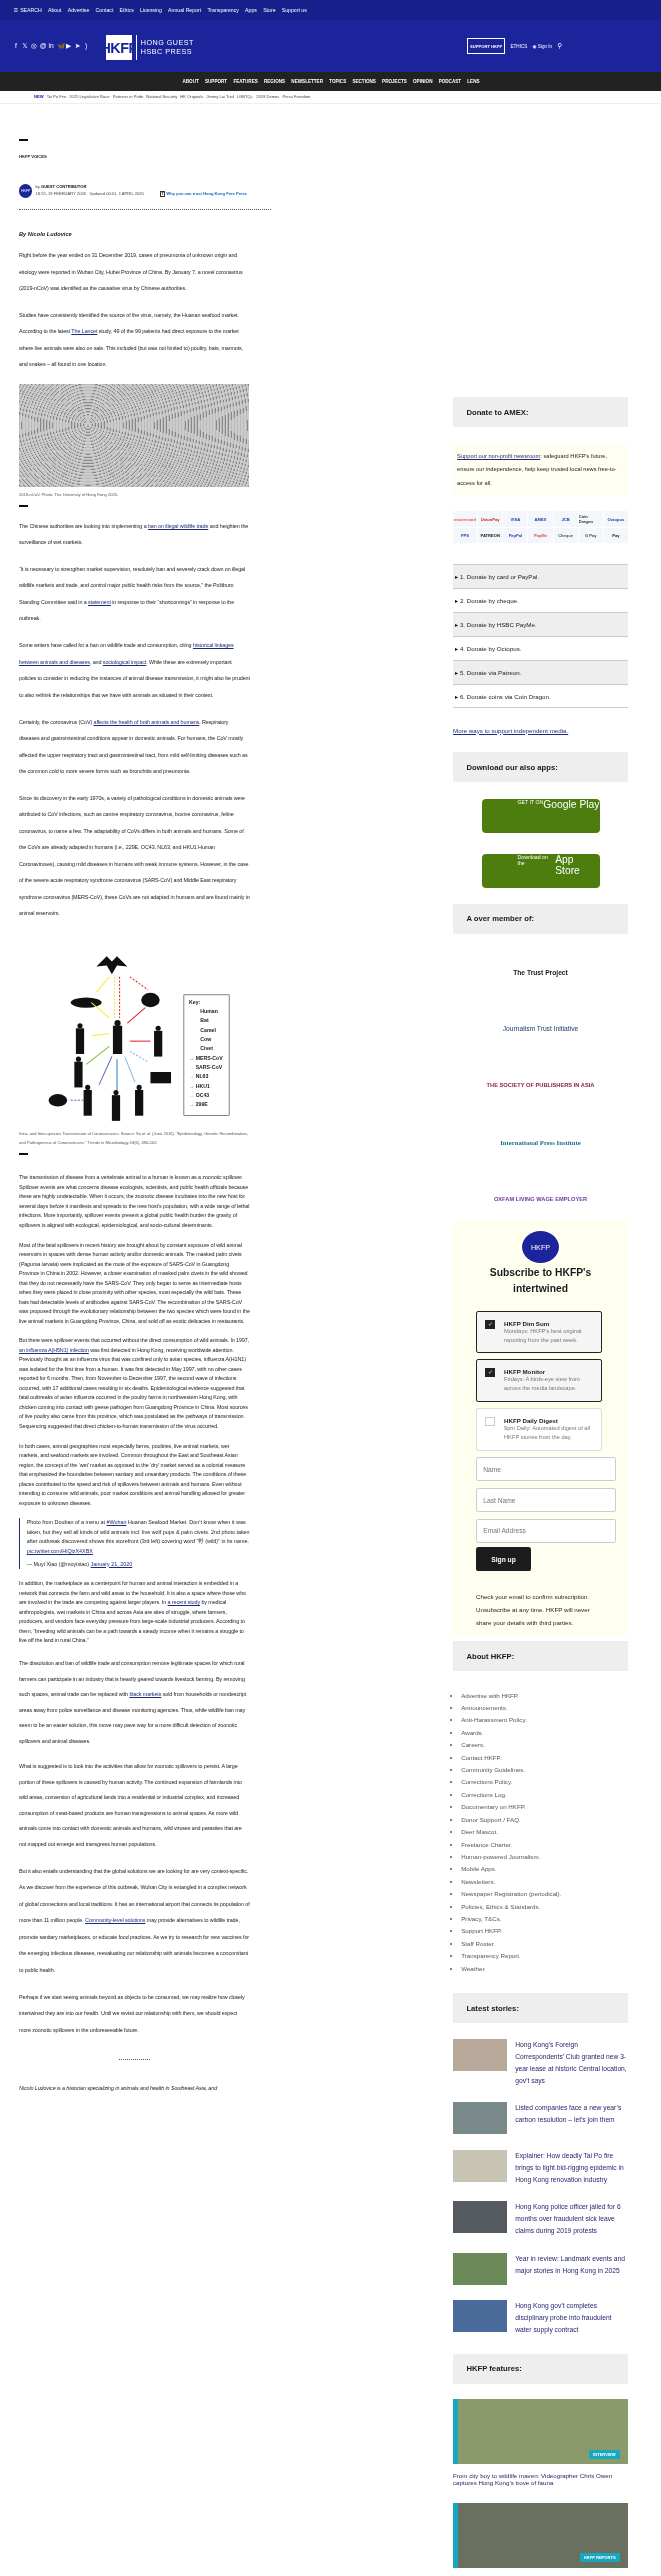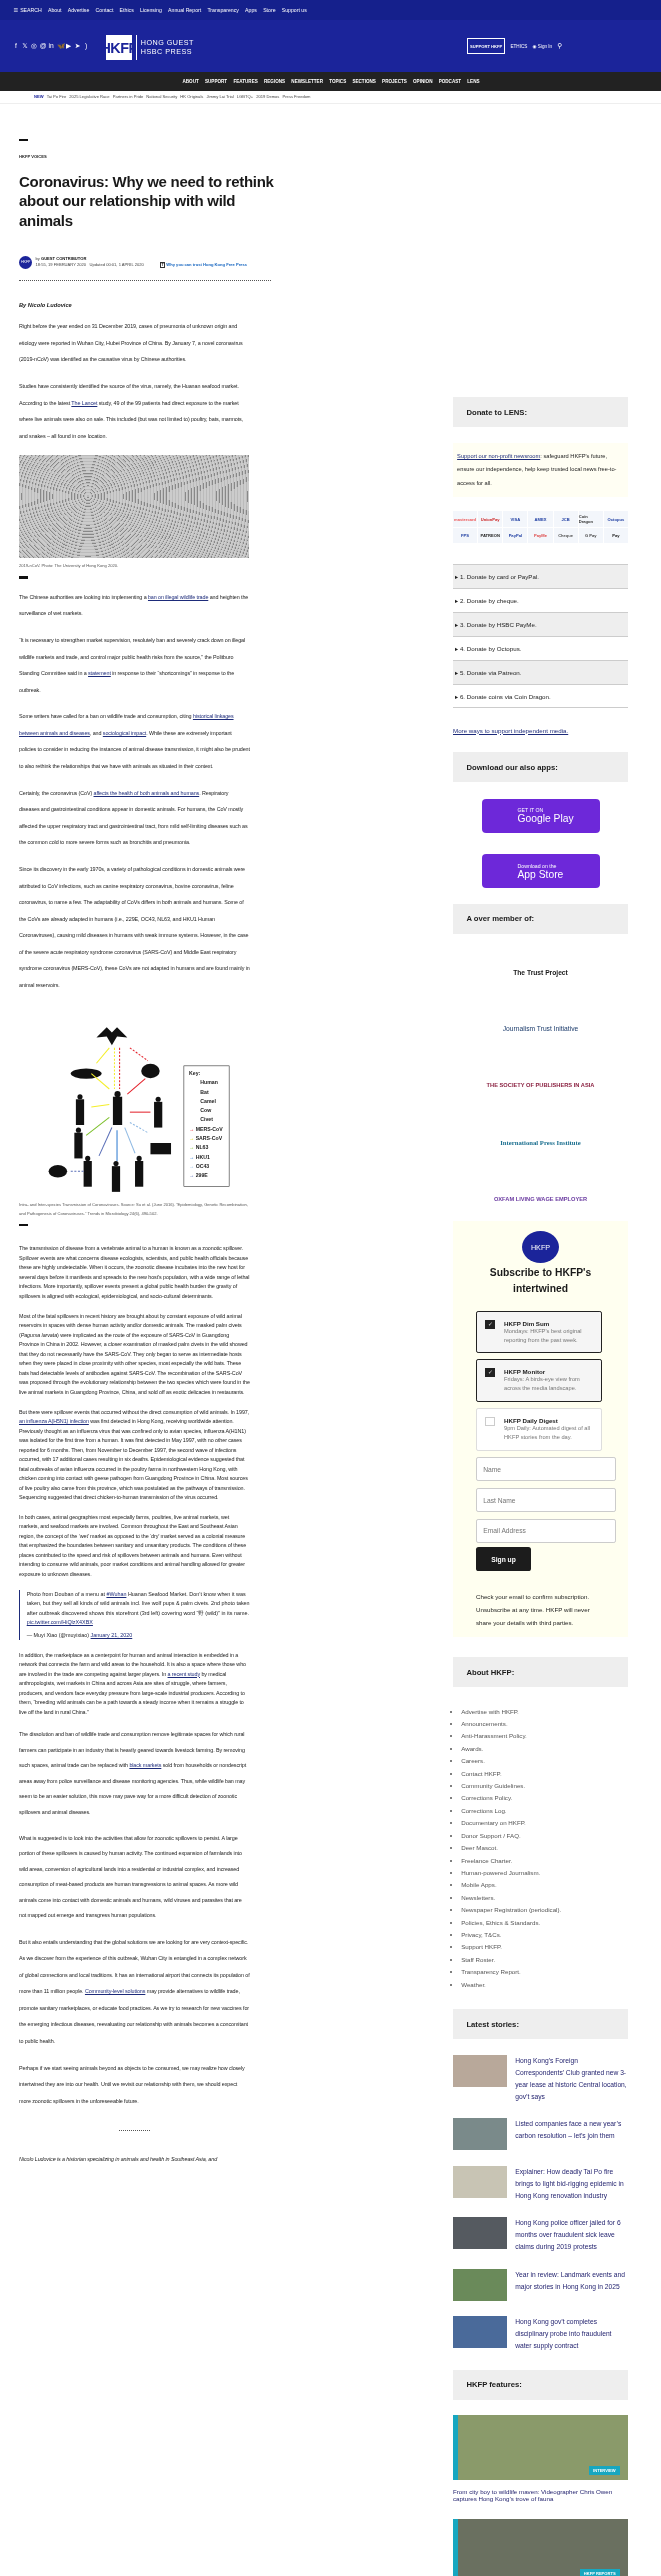--- a/index.html
+++ b/index.html
@@ -42,21 +42,21 @@
 .fig2{width:230px;height:180px;margin-top:24px;position:relative;background:#fff}
 .blockq{border-left:1px solid #1d2b7a;padding-left:6.7px;margin-top:10.3px;font-size:5.4px;line-height:9.5px;color:#222}
 .side{position:absolute;left:453px;width:175px}
 .shead{background:#eee;height:30px;display:flex;align-items:center;padding-left:13.4px;font-size:7.7px;font-weight:bold}
 .support-box{background:#fffef3;padding:7.2px 4.1px;font-size:5.7px;line-height:13.4px;margin-top:15.5px}
 .paygrid{display:grid;grid-template-columns:repeat(7,1fr);gap:1px;margin-top:14.4px}
 .paygrid span{height:15.5px;background:#f3f6fb;font-size:4.1px;font-weight:bold;display:flex;align-items:center;justify-content:center;color:#1a3aa0}
 .acc{border-top:0.5px solid #ccc;height:24px;display:flex;align-items:center;padding-left:2.1px;font-size:6.2px;color:#222}
 .acc.g{background:#eee}
 .more{font-size:6.2px;margin-top:18.5px;display:block}
-.appbtn{width:118px;height:34px;background:#6d28d9;border-radius:4.1px;margin:0 auto;color:#fff;display:flex;flex-direction:column;justify-content:center;padding-left:36px}
+.appbtn{width:118px;height:34px;background:#4d7c0f;border-radius:4.1px;margin:0 auto;color:#fff;display:flex;flex-direction:row;justify-content:center;padding-left:36px}
 .appbtn small{font-size:5.2px}
 .appbtn b{font-size:10.3px;font-weight:normal}
 .member{height:36px;display:flex;align-items:center;justify-content:center;font-size:6.7px;font-weight:bold;margin-top:20.6px}
 .sub{background:#fffff0;padding:10.3px 23px 8.2px;margin-top:4.1px}
 .subav{width:37px;height:32px;border-radius:50%;background:#1b249a;color:#fff;font-size:7.2px;display:flex;align-items:center;justify-content:center;margin:0 auto}
 .subt{font-size:10.3px;font-weight:bold;text-align:center;line-height:15.5px;margin-top:2.1px}
 .nl{border:0.5px solid #222;border-radius:2.1px;background:#f5f5f5;padding:8.2px 8.2px 8.2px 27px;margin-top:5.7px;position:relative;width:126px}
 .nl.off{border-color:#ddd;background:#fff}
 .nl .cb{position:absolute;left:8.2px;top:8.2px;width:10.3px;height:8.8px;background:#222;color:#fff;font-size:5.7px;text-align:center;line-height:8.8px}
 .nl.off .cb{background:#fff;border:0.5px solid #ccc}
@@ -145,21 +145,20 @@
   <span>HK Originals</span>
   <span>Jimmy Lai Trial</span>
   <span>LGBTQ+</span>
   <span>2019 Demos</span>
   <span>Press Freedom</span>
 </div>
 
 <div class="article" style="top:139px">
   <div class="dash"></div>
   <div class="kicker">HKFP VOICES</div>
-  <h1>Coronavirus: Why we need to rethink about our relationship with wild animals</h1>
   <div class="byline">
     <div class="avatar">HKFP</div>
     <div class="bymeta">
       <div><span>by</span> <b>GUEST CONTRIBUTOR</b></div>
       <div><span>18:55, 19 FEBRUARY 2020</span>&nbsp;&nbsp; <span>Updated 00:01, 1 APRIL 2020</span></div>
     </div>
     <div class="trust">
         <i>T</i>
         <span>Why you can trust Hong Kong Free Press</span>
       </div>
@@ -250,21 +249,21 @@
   <p class="body tight"><span>In addition, the marketplace as a centerpoint for human and animal interaction is embedded in a network that connects the farm and wild areas to the household. It is also a space where those who are involved in the trade are competing against larger players. In </span><a>a recent study</a><span> by medical anthropologists, wet markets in China and across Asia are sites of struggle, where farmers, producers, and vendors face everyday pressure from large-scale industrial producers. According to them, “breeding wild animals can be a path towards a steady income when it remains a struggle to live off the land in rural China.”</span></p>
   <p class="body" style="line-height:15.5px"><span>The dissolution and ban of wildlife trade and consumption remove legitimate spaces for which rural farmers can participate in an industry that is heavily geared towards livestock farming. By removing such spaces, animal trade can be replaced with </span><a>black markets</a><span> sold from households or nondescript areas away from police surveillance and disease monitoring agencies. Thus, while wildlife ban may seem to be an easier solution, this move may pave way for a more difficult detection of zoonotic spillovers and animal diseases.</span></p>
   <p class="body" style="line-height:15.5px">What is suggested is to look into the activities that allow for zoonotic spillovers to persist. A large portion of these spillovers is caused by human activity. The continued expansion of farmlands into wild areas, conversion of agricultural lands into a residential or industrial complex, and increased consumption of meat-based products are human transgressions to animal spaces. As more wild animals come into contact with domestic animals and humans, wild viruses and parasites that are not mapped out emerge and transgress human populations.</p>
   <p class="body"><span>But it also entails understanding that the global solutions we are looking for are very context-specific. As we discover from the experience of this outbreak, Wuhan City is entangled in a complex network of global connections and local traditions. It has an international airport that connects its population of more than 11 million people. </span><a>Community-level solutions</a><span> may provide alternatives to wildlife trade, promote sanitary marketplaces, or educate food practices. As we try to research for new vaccines for the emerging infectious diseases, reevaluating our relationship with animals becomes a concomitant to public health.</span></p>
   <p class="body">Perhaps if we start seeing animals beyond as objects to be consumed, we may realize how closely intertwined they are into our health. Until we revisit our relationship with them, we should expect more zoonotic spillovers in the unforeseeable future.</p>
   <div style="width:31px;border-top:0.5px dotted #555;margin:20.6px auto 0"></div>
   <p class="body" style="font-style:italic;margin-top:20.6px">Nicolo Ludovice is a historian specializing in animals and health in Southeast Asia, and</p>
 </div>
 
 <div class="side" style="top:397px">
-  <div class="shead">Donate to LENS:</div>
+  <div class="shead">Donate to AMEX:</div>
   <div class="support-box"><a>Support our non-profit newsroom</a><span>: safeguard HKFP's future, ensure our independence, help keep trusted local news free-to-access for all.</span></div>
   <div class="paygrid">
     <span style="color:#e55">mastercard</span>
     <span style="color:#c22">UnionPay</span>
     <span>VISA</span>
     <span>AMEX</span>
     <span>JCB</span>
     <span style="color:#333">Coin Dragon</span>
     <span>Octopus</span>
     <span>FPS</span>
@@ -320,21 +319,21 @@
       <b>HKFP Daily Digest</b>
         <span>9pm Daily: Automated digest of all HKFP stories from the day.</span>
     </div>
     <input class="inp" placeholder="Name" style="">
     <input class="inp" placeholder="Last Name" style="">
     <input class="inp" placeholder="Email Address" style="">
     <button class="btn">Sign up</button>
     <div class="fine">Check your email to confirm subscription. Unsubscribe at any time. HKFP will never share your details with third parties.</div>
   </div>
 
-  <div class="shead" style="margin-top:20px">About HKFP:</div>
+  <div class="shead" style="margin-top:4px">About HKFP:</div>
   <ul class="about-list">
     <li>Advertise with HKFP.</li>
     <li>Announcements.</li>
     <li>Anti-Harassment Policy.</li>
     <li>Awards.</li>
     <li>Careers.</li>
     <li>Contact HKFP.</li>
     <li>Community Guidelines.</li>
     <li>Corrections Policy.</li>
     <li>Corrections Log.</li>

